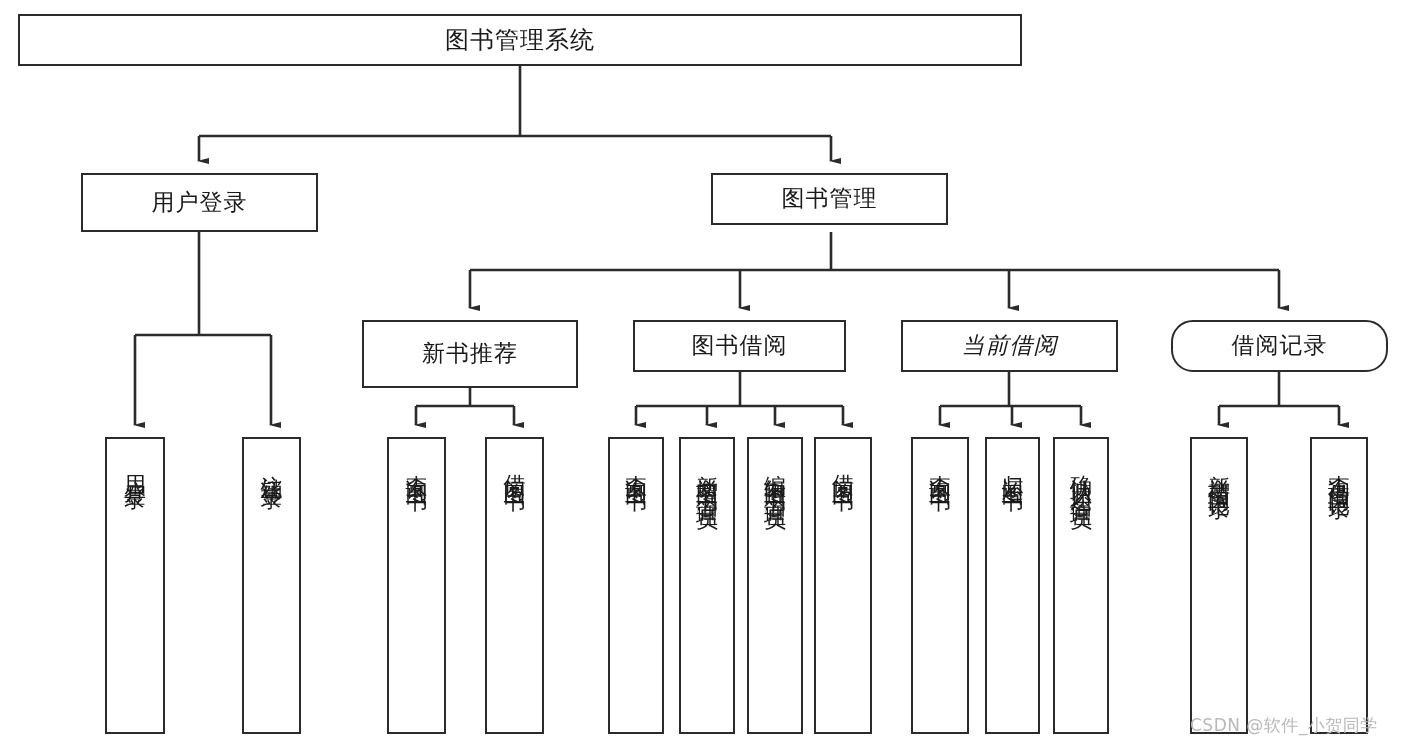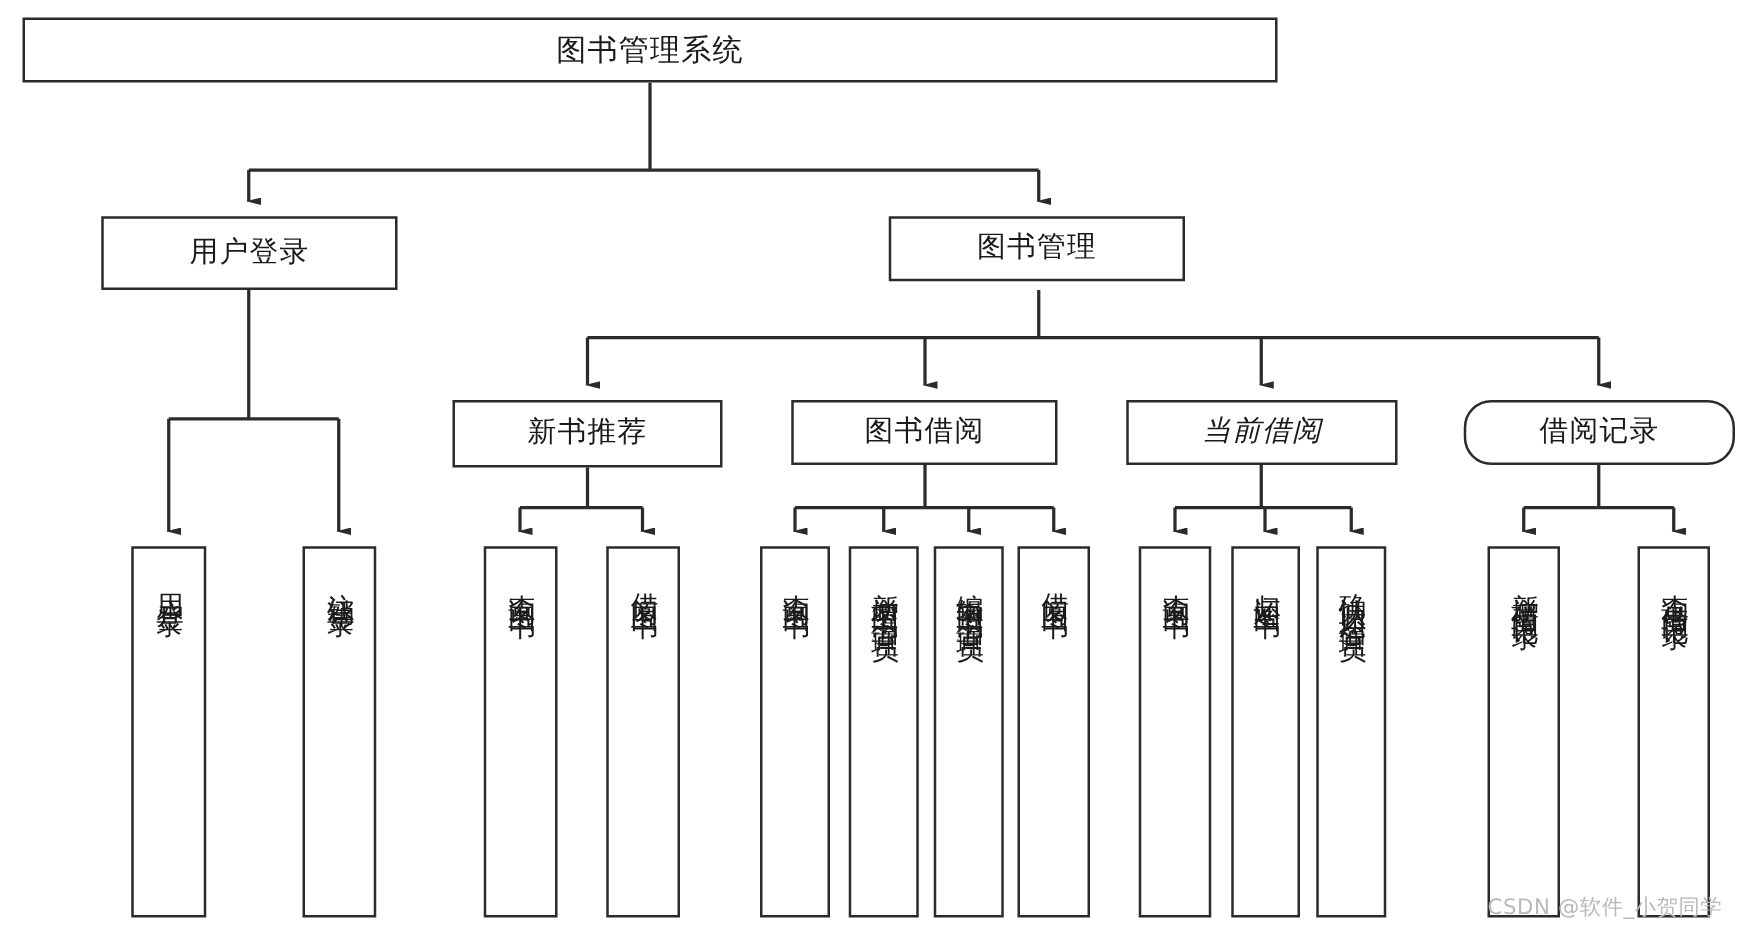--- a/index.html
+++ b/index.html
@@ -129,21 +129,21 @@
       <path d="M1219,406 L1219,425" marker-end="url(#arrow)"></path>
       <path d="M1339,406 L1339,425" marker-end="url(#arrow)"></path>
     </g>
   </svg>
 
   <div class="node h root" style="left: 18px; top: 14px; width: 1004px; height: 52px; border-color: rgb(43, 43, 43); background: rgb(255, 255, 255); color: rgb(26, 26, 26);">图书管理系统</div>
 
   <div class="node h" style="left: 81px; top: 173px; width: 237px; height: 59px; border-color: rgb(43, 43, 43); background: rgb(255, 255, 255); color: rgb(26, 26, 26);">用户登录</div>
   <div class="node h" style="left: 711px; top: 173px; width: 237px; height: 52px; border-color: rgb(43, 43, 43); background: rgb(255, 255, 255); color: rgb(26, 26, 26);">图书管理</div>
 
-  <div class="node h" style="left: 362px; top: 320px; width: 216px; height: 54px; border-color: rgb(43, 43, 43); background: rgb(255, 255, 255); color: rgb(26, 26, 26);">新书推荐</div>
+  <div class="node h" style="left: 362px; top: 320px; width: 216px; height: 68px; border-color: rgb(43, 43, 43); background: rgb(255, 255, 255); color: rgb(26, 26, 26);">新书推荐</div>
   <div class="node h" style="left: 633px; top: 320px; width: 213px; height: 52px; border-color: rgb(43, 43, 43); background: rgb(255, 255, 255); color: rgb(26, 26, 26);">图书借阅</div>
   <div class="node h" style="left: 901px; top: 320px; width: 217px; height: 52px; border-color: rgb(43, 43, 43); background: rgb(255, 255, 255); color: rgb(26, 26, 26); font-style: italic;">当前借阅</div>
   <div class="node h" style="left: 1171px; top: 320px; width: 217px; height: 52px; border-color: rgb(43, 43, 43); background: rgb(255, 255, 255); color: rgb(26, 26, 26); border-radius: 22px;">借阅记录</div>
 
   <div class="node v" style="left: 105px; top: 437px; width: 60px; height: 297px; border-color: rgb(43, 43, 43); background: rgb(255, 255, 255); color: rgb(26, 26, 26);">
     <div class="vwrap">
         <span class="vtext">用户登录</span>
       </div>
   </div>
   <div class="node v" style="left: 242px; top: 437px; width: 59px; height: 297px; border-color: rgb(43, 43, 43); background: rgb(255, 255, 255); color: rgb(26, 26, 26);">

